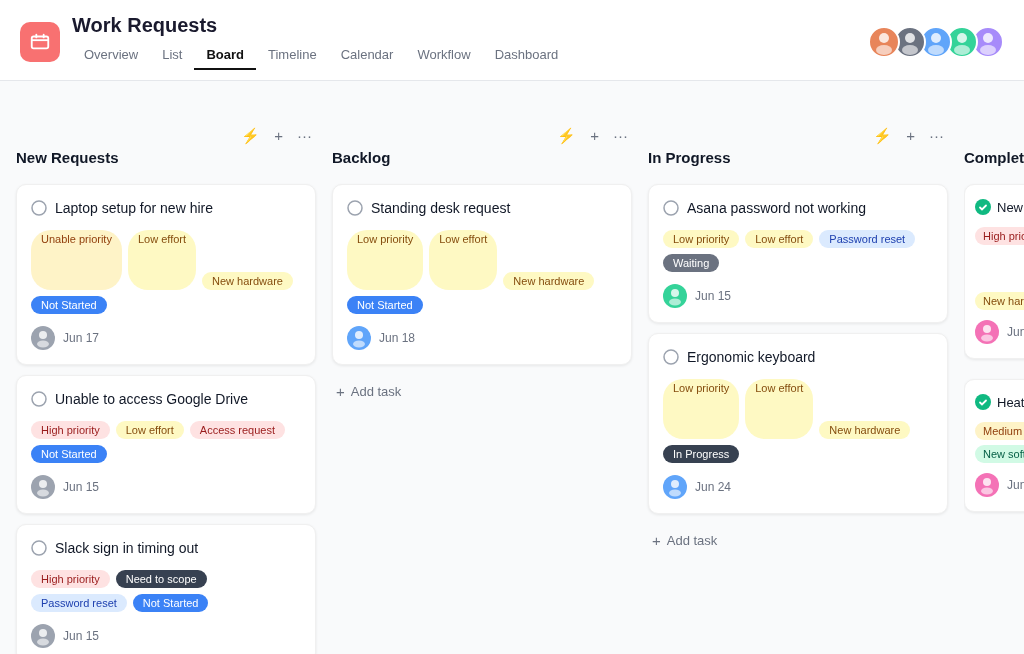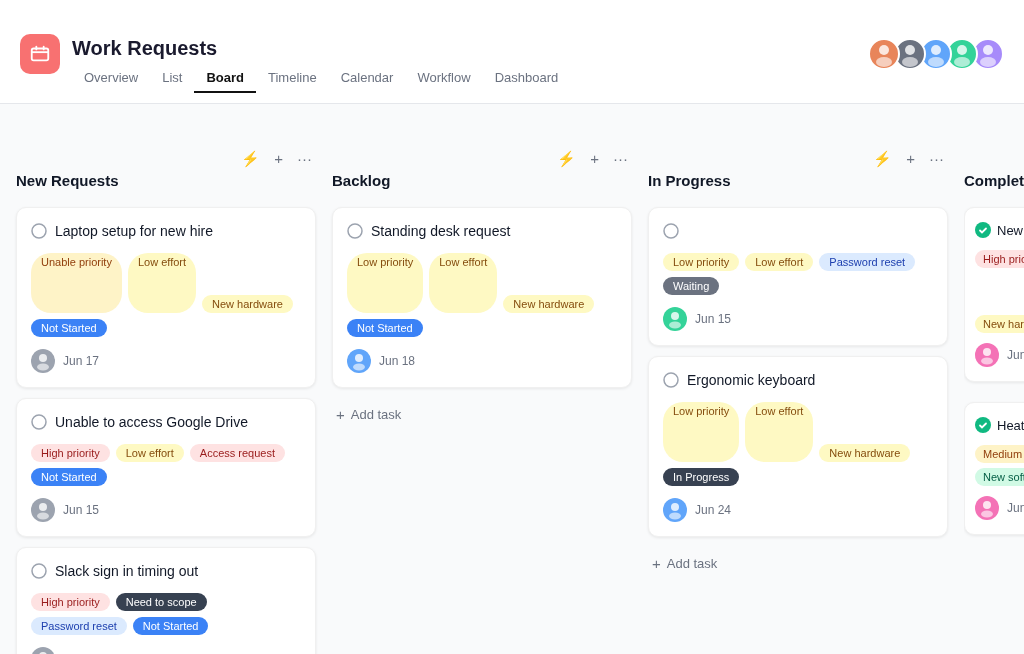--- a/index.html
+++ b/index.html
@@ -4,21 +4,21 @@
   <style>
     * { box-sizing: border-box; margin: 0; padding: 0; }
     body { font-family: -apple-system, BlinkMacSystemFont, 'Segoe UI', sans-serif; background: #f9f9f9; overflow: hidden; }
 
     .app-container { width: 1024px; height: 654px; background: #fff; display: flex; flex-direction: column; overflow: hidden; }
 
     
     .header { display: flex; align-items: center; justify-content: space-between; padding: 14px 20px 0 20px; }
     .header-left { display: flex; align-items: center; gap: 12px; }
     .app-icon { width: 40px; height: 40px; background: #f87171; border-radius: 10px; display: flex; align-items: center; justify-content: center; color: white; font-size: 20px; }
-    .app-title { font-size: 20px; font-weight: 700; color: #1a1a2e; margin-top: 23px; }
+    .app-title { font-size: 20px; font-weight: 700; color: #1a1a2e; }
     .nav-tabs { display: flex; gap: 0; margin-top: 4px; }
     .nav-tab { font-size: 13px; color: #6b7280; padding: 6px 12px; cursor: pointer; border-bottom: 2px solid transparent; }
     .nav-tab.active { color: #111; font-weight: 600; border-bottom: 2px solid #111; }
     .avatar-group { display: flex; }
     .avatar { width: 32px; height: 32px; border-radius: 50%; border: 2px solid #fff; margin-left: -6px; overflow: hidden; display: flex; align-items: center; justify-content: center; font-size: 13px; font-weight: 600; color: white; }
     .avatar:first-child { margin-left: 0; }
 
     
     .header-divider { height: 1px; background: #e5e7eb; margin-top: 10px; }
 
@@ -267,20 +267,21 @@
         </div>
       </div>
 
       <div class="card">
         <div class="card-title">
           <span class="card-check">
             <svg width="16" height="16" viewBox="0 0 16 16" fill="none">
                 <circle cx="8" cy="8" r="7" stroke="#9ca3af" stroke-width="1.5"></circle>
               </svg>
           </span>
+          <span class="card-name">Asana password not working</span>
         </div>
         <div class="card-tags">
           <span class="tag tag-low-priority">Low priority</span>
           <span class="tag tag-low-effort">Low effort</span>
           <span class="tag tag-password-reset">Password reset</span>
           <span class="tag tag-waiting">Waiting</span>
         </div>
         <div class="card-footer">
           <div class="card-avatar" style="background:#34d399;">
             <svg width="20" height="20" viewBox="0 0 20 20">

